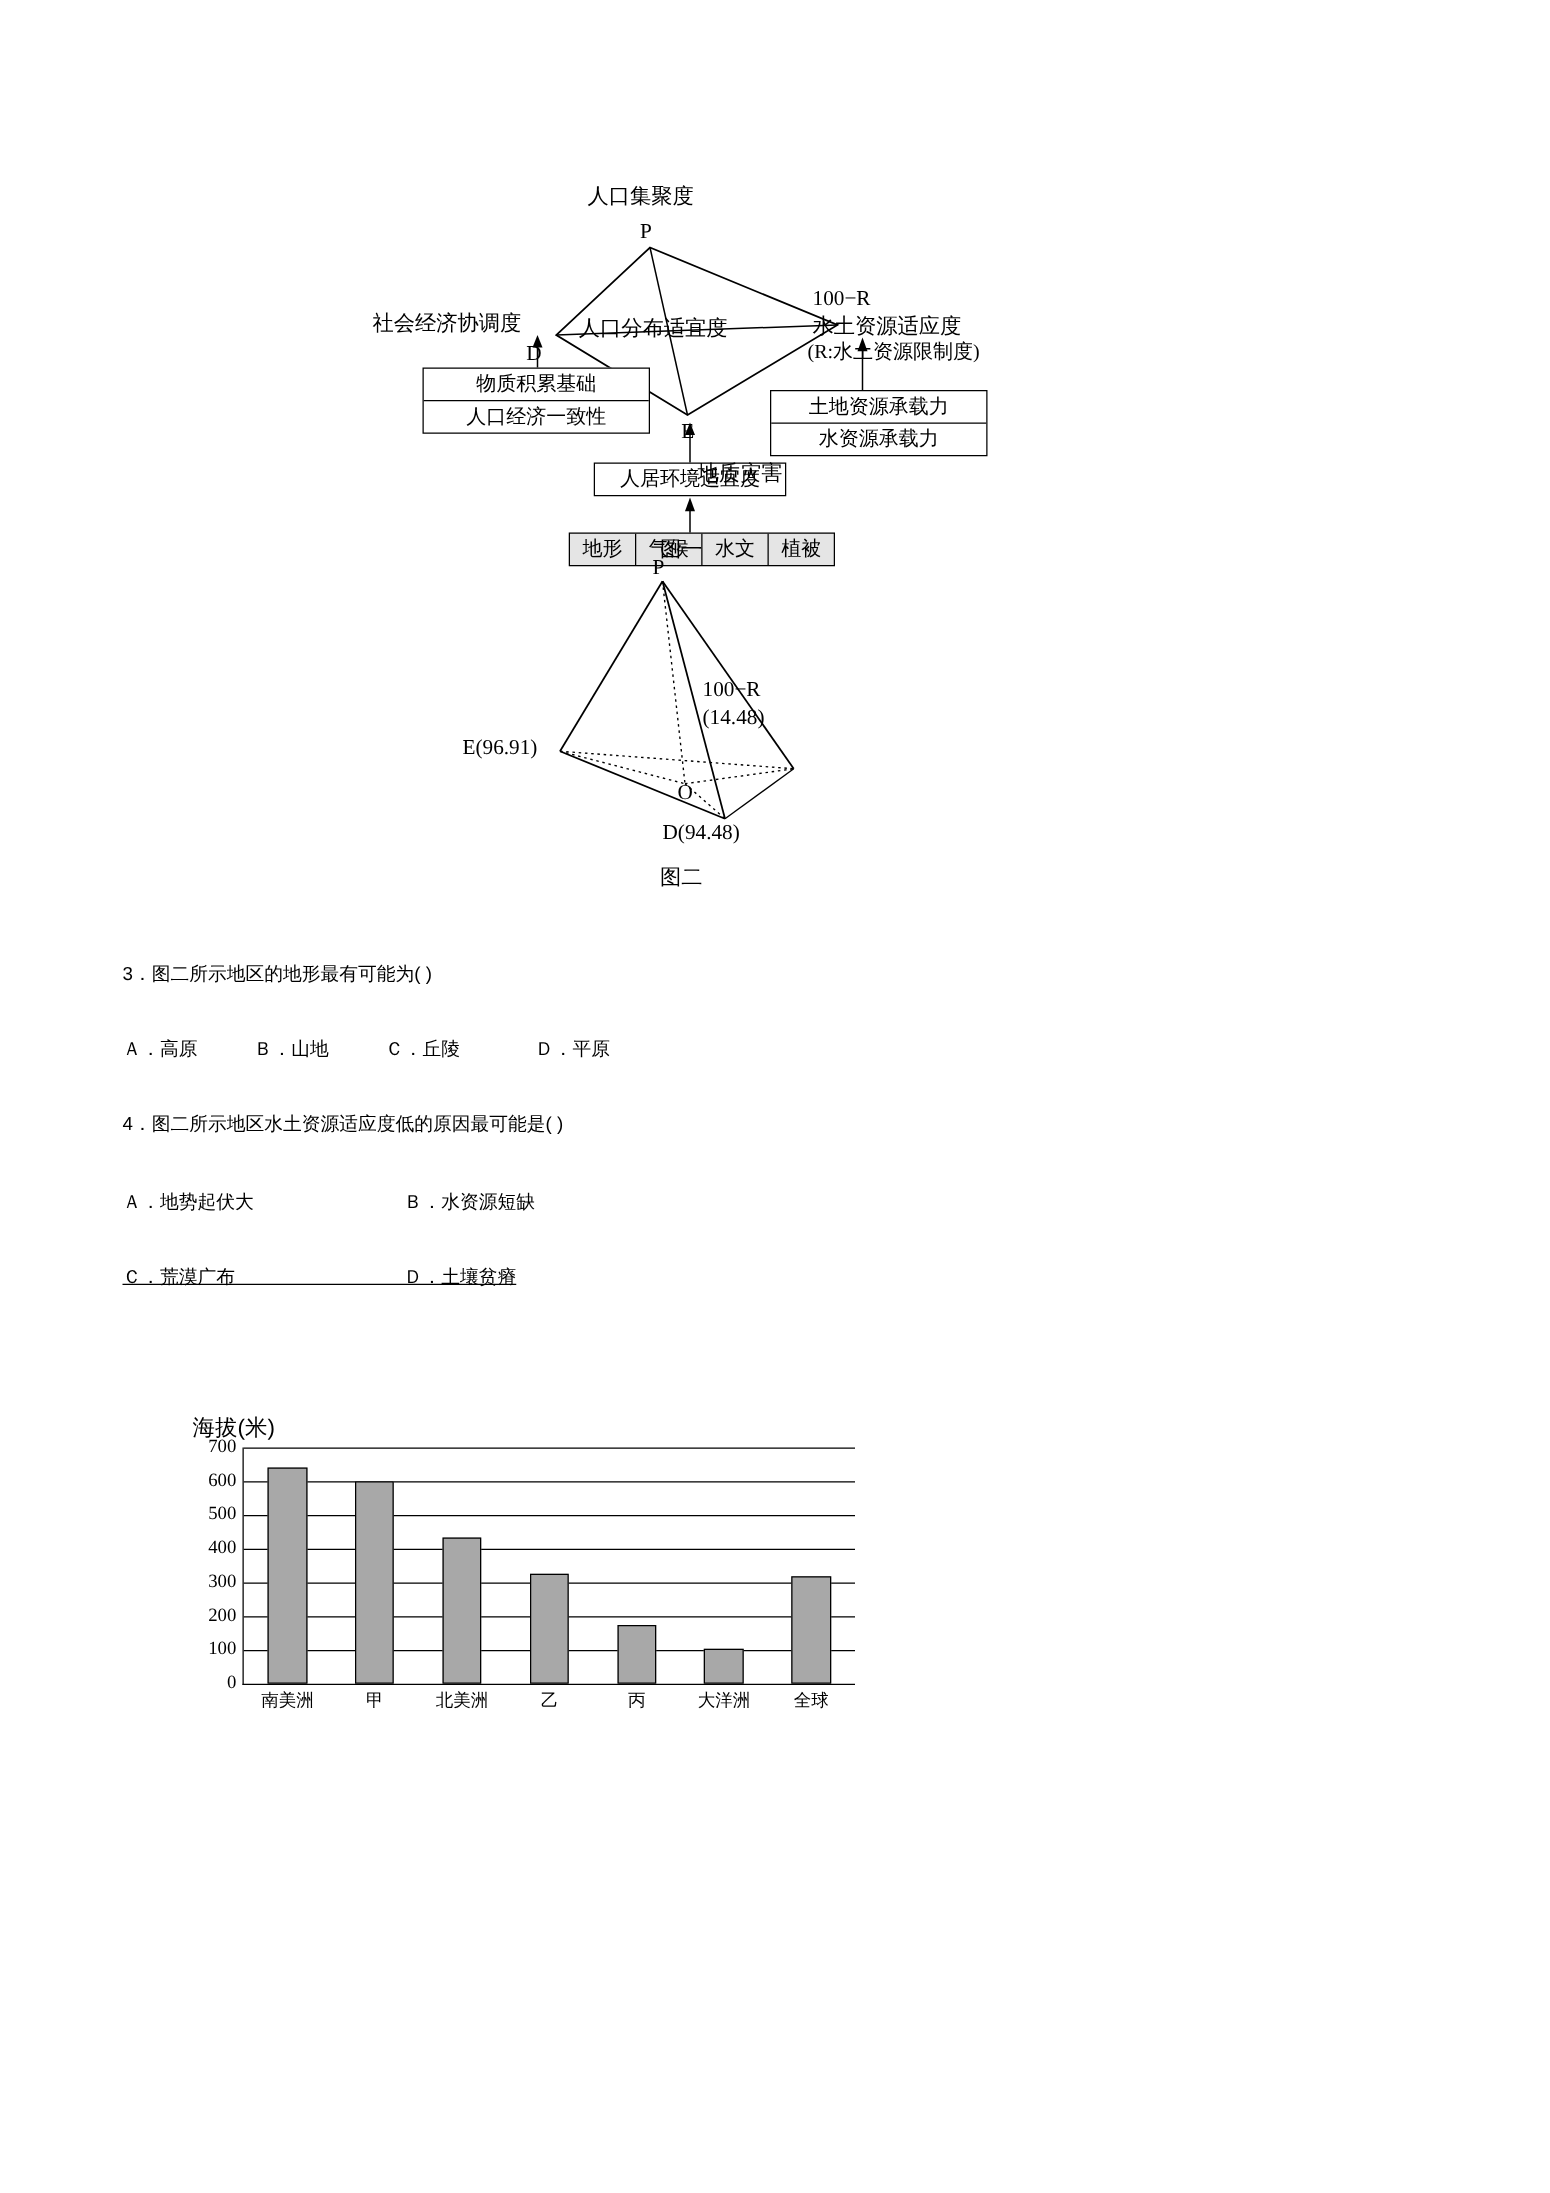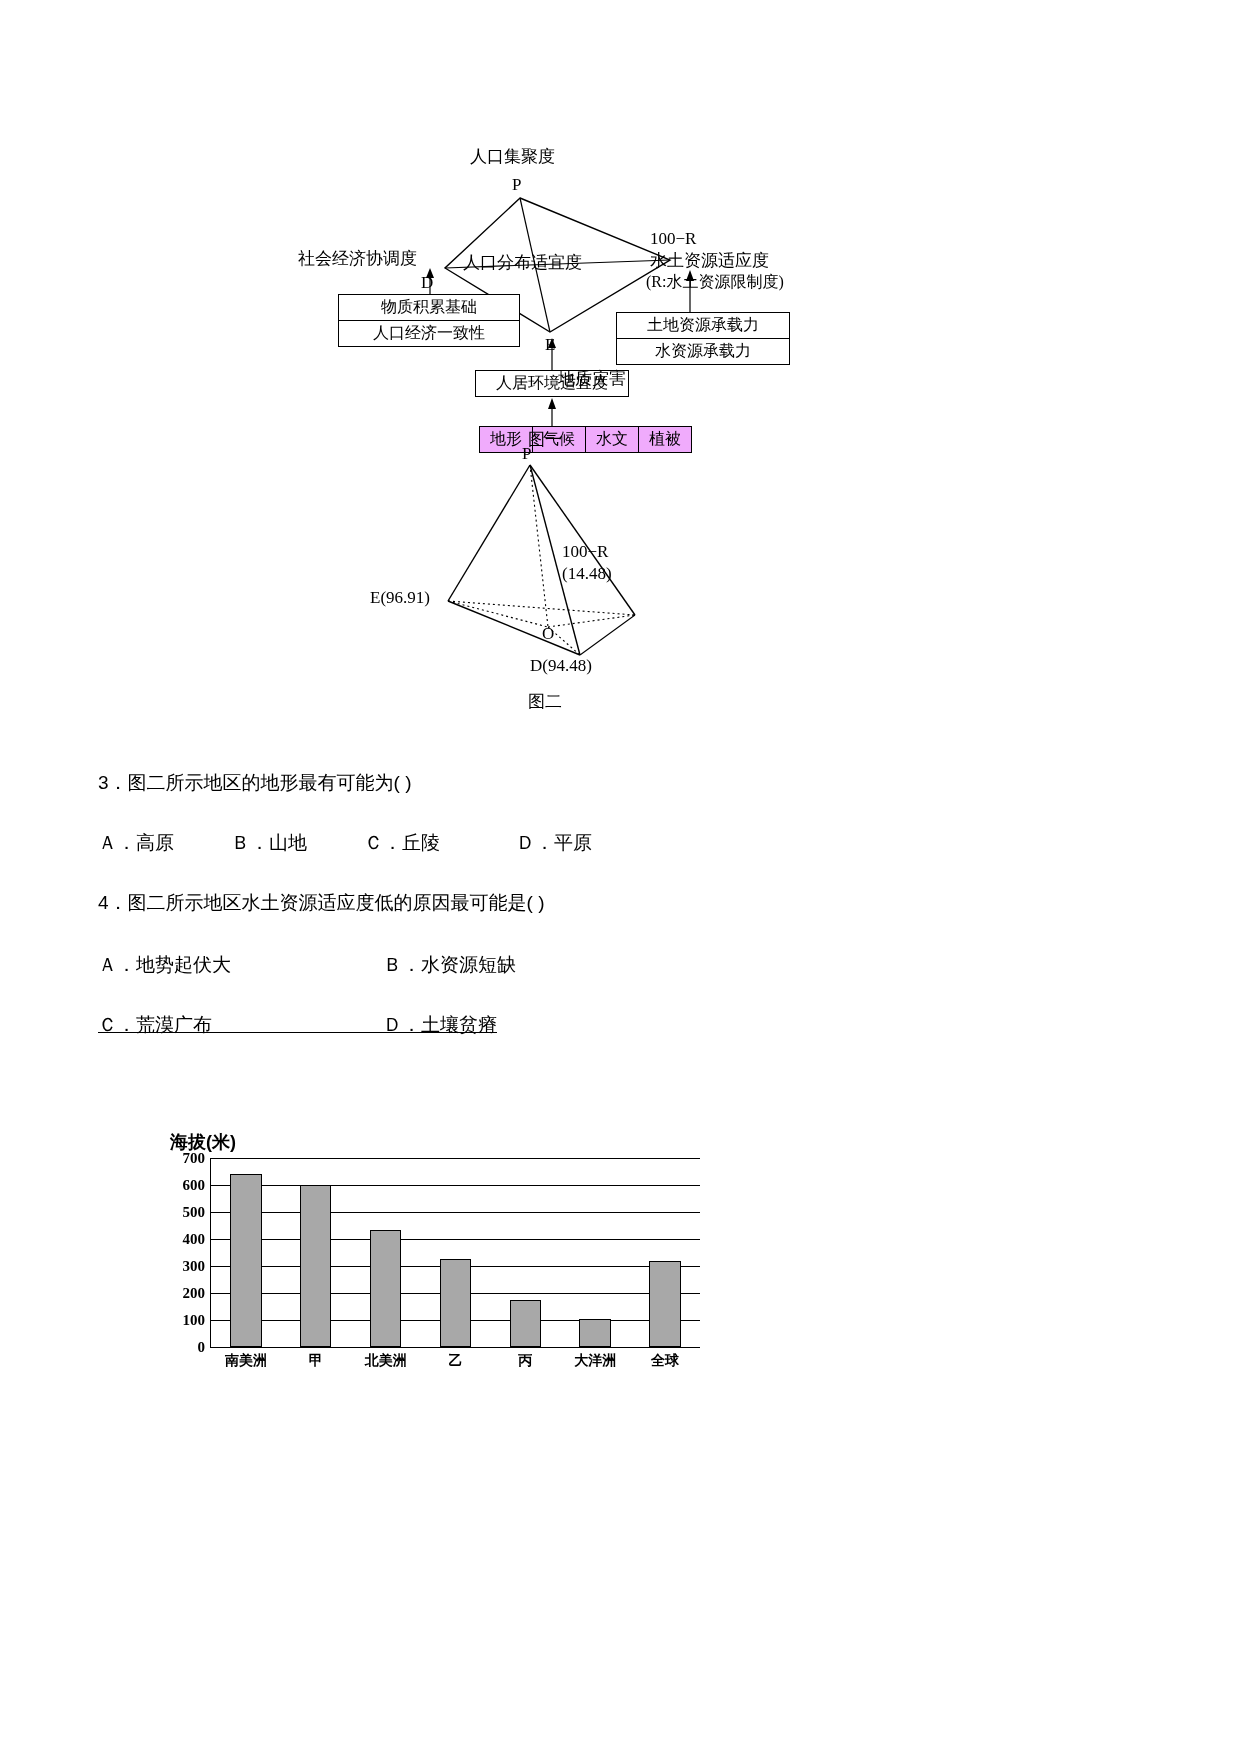--- a/index.html
+++ b/index.html
@@ -48,57 +48,55 @@
   }
   .boxrow div {
     padding: 2px 8px;
     border-bottom: 1px solid #000;
   }
   .boxrow div:last-child { border-bottom: none; }
 
   .hrow {
     position: absolute;
     border: 1px solid #000;
-    background: #f0abfc;
+    background: #e5e5e5;
     display: flex;
     font-size: 16px;
-    margin-left: 24px;
   }
   .hrow span {
     padding: 2px 10px;
     border-right: 1px solid #000;
     white-space: nowrap;
   }
   .hrow span:last-child { border-right: none; }
 
   
   #fig2 {
     position: absolute;
     left: 430px;
     top: 455px;
     width: 420px;
     height: 260px;
   }
 
   
   .qline {
     position: absolute;
-    font-size: 19px;
+    font-size: 15px;
     white-space: nowrap;
     font-family: "Liberation Sans", sans-serif;
   }
 
   
   #fig3 {
     position: absolute;
-    left: 150px;
+    left: 134px;
     top: 1130px;
     width: 620px;
     height: 260px;
-    font-weight: bold;
   }
   #chart-area {
     position: absolute;
     left: 60px;
     top: 28px;
     width: 490px;
     height: 190px;
     border-left: 1.5px solid #000;
     border-bottom: 1.5px solid #000;
     box-sizing: border-box;

